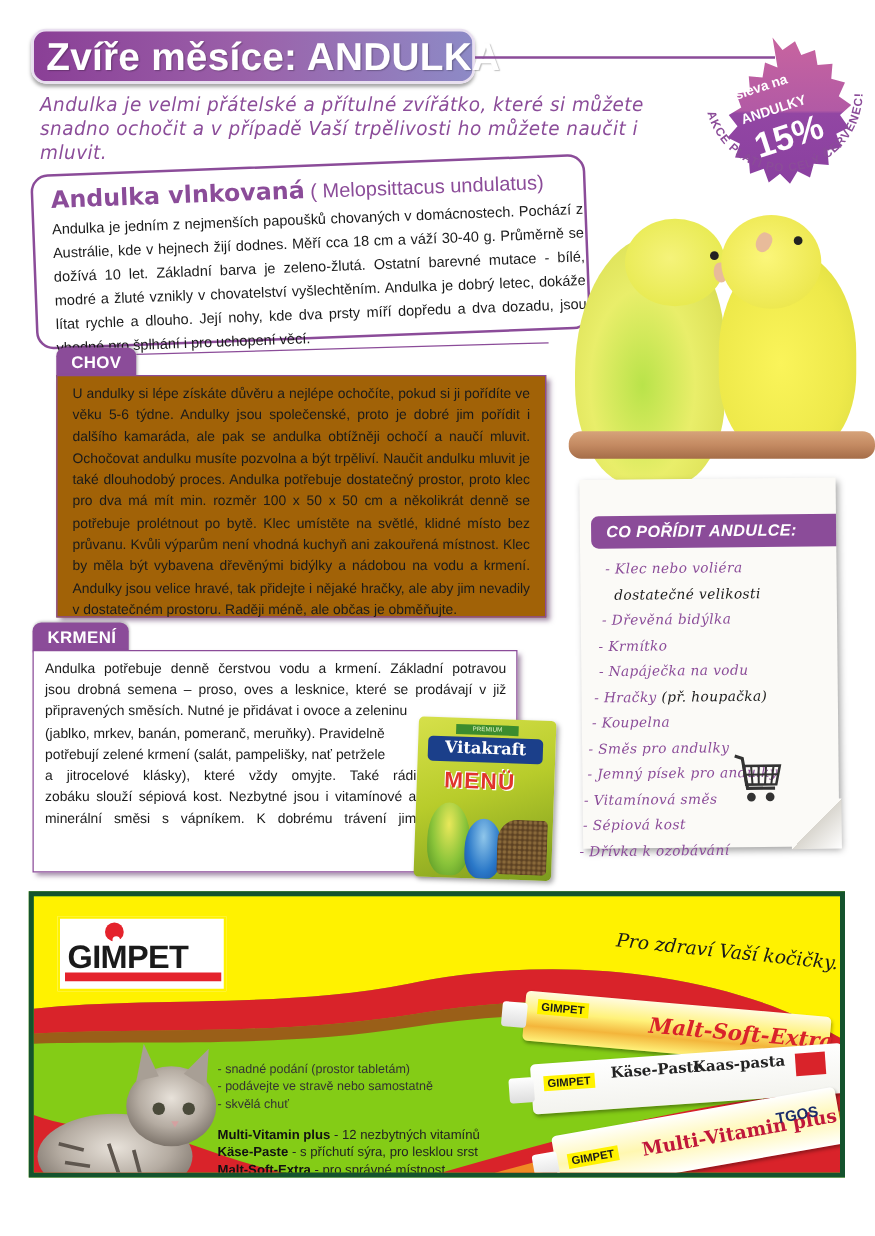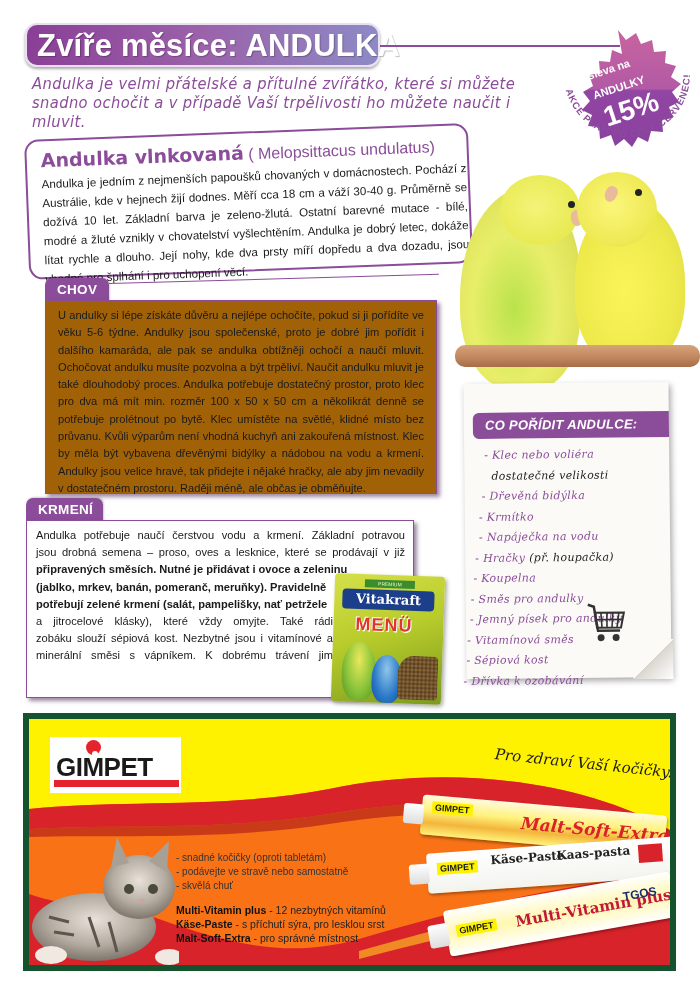--- a/index.html
+++ b/index.html
@@ -69,21 +69,21 @@
   .krmeni-tab { left: 26px; top: 498px; width: 77px; }
   .krmeni-box {
     position: absolute; left: 26px; top: 520px; width: 388px; height: 178px;
     background: #fff; border: 1px solid #8b4c99;
     box-shadow: 3px 3px 4px rgba(80,40,90,0.55);
     padding: 6px 8px 0 9px;
   }
   .krmeni-box p { font-size: 11.1px; line-height: 17.2px; color: #1a1a1a; }
   .krmeni-box .line { display: block; text-align: justify; text-align-last: justify; }
   .krmeni-box .line.last { text-align-last: left; }
-  .krmeni-box .line.short { text-align-last: left; font-weight: bold; }
+  .krmeni-box .line.short { text-align-last: left; }
 
   
   .pack {
     position: absolute; left: 333px; top: 575px; width: 110px; height: 128px;
     transform: rotate(2deg);
     background: linear-gradient(160deg, #d6e04a 0%, #b8cc2b 45%, #7b9a1e 100%);
     border-radius: 4px; box-shadow: 2px 2px 4px rgba(0,0,0,0.35); overflow: hidden;
   }
   .pack .premium { position: absolute; top: 5px; left: 30px; width: 50px; height: 8px; background: #3c8c2e; color: #e8f7c8; font-size: 5px; text-align: center; line-height: 8px; }
   .pack .brand { position: absolute; top: 15px; left: 8px; width: 92px; height: 20px; background: #1b3f8a; color: #fff; font-family: "DejaVu Serif", serif; font-weight: bold; font-size: 13px; text-align: center; line-height: 20px; border-radius: 4px; }
@@ -118,22 +118,22 @@
   .shop-list { position: absolute; left: 0; top: 62px; width: 205px; list-style: none; }
   .shop-list li {
     font-family: "DejaVu Serif", serif; font-style: italic; font-size: 11px; color: #8b4c99;
     height: 20.5px; line-height: 20.5px; white-space: nowrap; letter-spacing: 0.3px;
   }
   .shop-list li .dark { color: #1a1a1a; }
   .cart { position: absolute; left: 120px; top: 218px; width: 40px; height: 45px; }
 
   
   .ad {
-    position: absolute; left: 23px; top: 713px; width: 653px; height: 258px;
-    border: 6px solid #14532d; overflow: hidden; background: #f97316;
+    position: absolute; left: 23px; top: 713px; width: 653px; height: 229px;
+    border: 4px solid #14532d; overflow: hidden; background: #84cc16;
   }
   .ad-yellow { position: absolute; left: 0; top: 0; width: 653px; height: 140px; }
   .ad-logo {
     position: absolute; left: 19px; top: 16px; width: 135px; height: 60px;
     background: #fff; border: 2px solid #fff200; overflow: hidden;
   }
   .ad-logo .word { position: absolute; left: 6px; top: 15px; font-weight: bold; font-size: 26px; color: #1a1a1a; letter-spacing: -0.5px; }
   .ad-logo .redbar { position: absolute; left: 4px; bottom: 6px; width: 125px; height: 7px; background: #e4232c; }
   .ad-logo .dot { position: absolute; left: 36px; top: 3px; width: 15px; height: 15px; border-radius: 50%; background: #e4232c; }
   .ad-logo .dot2 { position: absolute; left: 42px; top: 14px; width: 6px; height: 6px; border-radius: 50%; background: #fff; }
@@ -208,21 +208,21 @@
 
 <div class="tab chov-tab">CHOV</div>
 <div class="tab-line" style="left:109px; top:283px; width:330px; transform:rotate(-1.6deg); transform-origin:left;"></div>
 <div class="chov-box">
   <p>U andulky si lépe získáte důvěru a nejlépe ochočíte, pokud si ji pořídíte ve věku 5-6 týdne. Andulky jsou společenské, proto je dobré jim pořídit i dalšího kamaráda, ale pak se andulka obtížněji ochočí a naučí mluvit. Ochočovat andulku musíte pozvolna a být trpěliví. Naučit andulku mluvit je také dlouhodobý proces. Andulka potřebuje dostatečný prostor, proto klec pro dva má mít min. rozměr 100 x 50 x 50 cm a několikrát denně se potřebuje prolétnout po bytě. Klec umístěte na světlé, klidné místo bez průvanu. Kvůli výparům není vhodná kuchyň ani zakouřená místnost. Klec by měla být vybavena dřevěnými bidýlky a nádobou na vodu a krmení. Andulky jsou velice hravé, tak přidejte i nějaké hračky, ale aby jim nevadily v dostatečném prostoru. Raději méně, ale občas je obměňujte.</p>
 </div>
 
 <div class="tab krmeni-tab">KRMENÍ</div>
 <div class="krmeni-box">
   <p>
-    <span class="line">Andulka potřebuje naučí čerstvou vodu a krmení. Základní potravou</span>
+    <span class="line">Andulka potřebuje denně čerstvou vodu a krmení. Základní potravou</span>
     <span class="line">jsou drobná semena – proso, oves a lesknice, které se prodávají v již</span>
     <span class="line short">připravených směsích. Nutné je přidávat i ovoce a zeleninu</span>
     <span class="line short">(jablko, mrkev, banán, pomeranč, meruňky). Pravidelně</span>
     <span class="line short">potřebují zelené krmení (salát, pampelišky, nať petržele</span>
     <span class="line" style="width:297px">a jitrocelové klásky), které vždy omyjte. Také rádi</span>
     <span class="line" style="width:297px">zobáku slouží sépiová kost. Nezbytné jsou i vitamínové a</span>
     <span class="line" style="width:297px">minerální směsi s vápníkem. K dobrému trávení jim</span>
   </p>
 </div>
 
@@ -297,21 +297,21 @@
     <polygon points="120,34 140,14 138,45" fill="#a89f95"></polygon>
     <circle cx="100" cy="62" r="5" fill="#4a4a3a"></circle>
     <circle cx="124" cy="62" r="5" fill="#4a4a3a"></circle>
     <polygon points="110,72 116,72 113,77" fill="#d4a0a0"></polygon>
     <path d="M20 90 L40 95 M25 105 L45 108 M60 90 L70 120 M80 95 L88 125" stroke="#5e564e" stroke-width="3"></path>
     <ellipse cx="22" cy="128" rx="16" ry="9" fill="#efe9e1"></ellipse>
     <ellipse cx="140" cy="130" rx="14" ry="8" fill="#efe9e1"></ellipse>
   </svg>
 
   <ul class="ad-bullets">
-    <li>- snadné kočičky (oproti tabletám)</li>
+    <li>- snadné podání (prostor tabletám)</li>
     <li>- podávejte ve stravě nebo samostatně</li>
     <li>- skvělá chuť</li>
   </ul>
   <div class="ad-products">
     <div><b>Multi-Vitamin plus</b><span> - 12 nezbytných vitamínů</span></div>
     <div><b>Käse-Paste</b><span> - s příchutí sýra, pro lesklou srst</span></div>
     <div><b>Malt-Soft-Extra</b><span> - pro správné místnost</span></div>
   </div>
 
   <div class="tube" style="left:392px; top:86px; width:245px; height:40px; transform:rotate(5deg); background:linear-gradient(180deg,#fffbe0 0%,#fff27a 40%,#f3b53b 70%,#fff27a 100%);">

